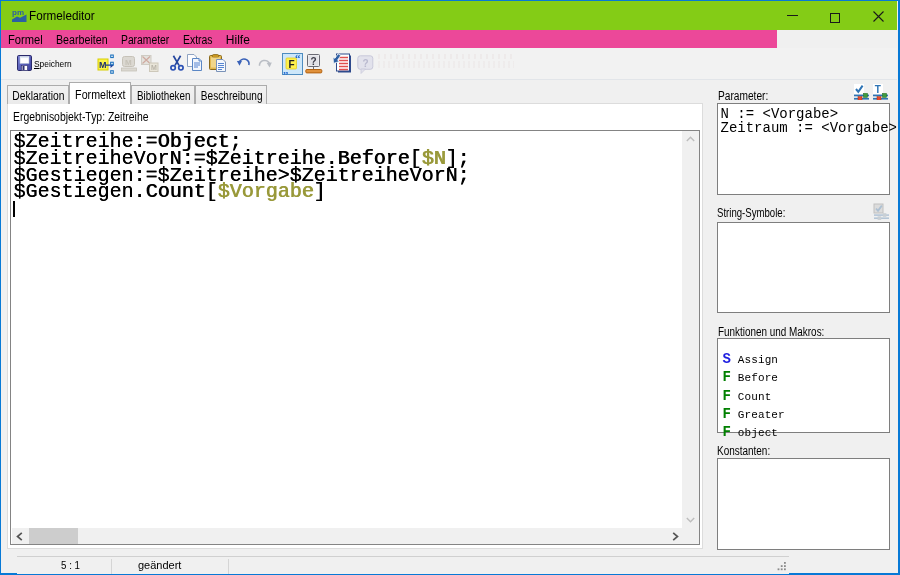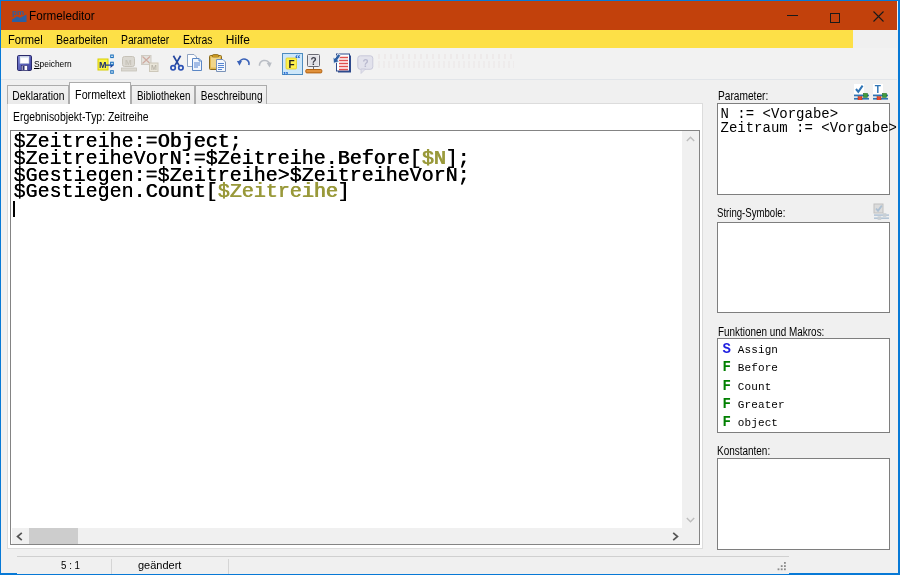--- a/index.html
+++ b/index.html
@@ -1,23 +1,23 @@
 <!DOCTYPE html>
 <html><head><meta charset="utf-8"><style>
 *{margin:0;padding:0;box-sizing:border-box}
 html,body{width:900px;height:575px;overflow:hidden;background:#fff}
 #win{position:absolute;left:0;top:0;width:900px;height:575px;background:#f0f0f0;
 border:1px solid #0779d6;border-right-width:2px;border-bottom-width:2px;font-family:"Liberation Sans",sans-serif}
 .abs{position:absolute}
 .u{font-size:12px;color:#000;white-space:nowrap;display:inline-block;transform-origin:0 50%}
 .mono{font-family:"Liberation Mono",monospace;white-space:pre}
 
-#title{left:0;top:0;width:896px;height:29px;background:#c2410c}
-
-#menu{left:0;top:29px;width:852px;height:18px;background:#fde047}
+#title{left:0;top:0;width:896px;height:29px;background:#84cc16}
+
+#menu{left:0;top:29px;width:776px;height:18px;background:#ec4899}
 
 #tb{left:0;top:47px;width:896px;height:32px;background:#f2f2f2;border-bottom:1px solid #e2e5e9}
 
 #strip{left:0;top:80px;width:896px;height:492px;background:#f0f0f0}
 .tab{position:absolute;top:4px;height:19px;background:linear-gradient(#f2f2f2,#eaeaea);border:1px solid #acacac;border-bottom:none;text-align:right;color:#000}
 .tab span{display:inline-block;font-size:12px;transform-origin:50% 50%}
 #tabsel{position:absolute;left:68px;top:1px;width:62px;height:22px;background:#fff;border:1px solid #acacac;border-bottom:none;z-index:3;text-align:center}
 #pane{position:absolute;left:6px;top:22px;width:696px;height:446px;background:#fff;border:1px solid #dcdcdc}
 #ed{position:absolute;left:9px;top:49px;width:690px;height:415px;background:#fff;border:1px solid #848484}
 
@@ -175,21 +175,21 @@
   <div class="tab" style="left:130px;width:64px"><span style="position:relative;top:0px;left:-1px;transform:scaleX(.818)">Bibliotheken</span></div>
   <div class="tab" style="left:194px;width:72px"><span style="position:relative;top:0px;left:-1px;transform:scaleX(.84)">Beschreibung</span></div>
   <div id="tabsel"><span style="position:relative;top:2px;left:0px;display:inline-block;font-size:12px;transform:scaleX(.89)">Formeltext</span></div>
 
   <span class="lbl" style="left:11.5px;top:28.5px;transform:scaleX(.868);z-index:2">Ergebnisobjekt-Typ: Zeitreihe</span>
 
   <div id="ed">
     <div id="code">$Zeitreihe:=<b>Object</b>;
 $ZeitreiheVorN:=$Zeitreihe.<b>Before</b>[<span class="par">$N</span>];
 $Gestiegen:=$Zeitreihe&gt;$ZeitreiheVorN;
-$Gestiegen.<b>Count</b>[<span class="par">$Zeitreihe</span>]</div>
+$Gestiegen.<b>Count</b>[<span class="par">$Vorgabe</span>]</div>
 
     <div class="abs" style="left:2.2px;top:70px;width:1.6px;height:15.5px;background:#000"></div>
 
     <div class="sb" style="right:0;top:0;width:17px;height:397px">
       <svg class="abs" style="left:4px;top:5px" width="9" height="6" viewBox="0 0 9 6">
             <path d="M0.8 5 L4.5 1.2 L8.2 5" fill="none" stroke="#bdbdbd" stroke-width="1.4"></path>
           </svg>
       <svg class="abs" style="left:4px;bottom:5px" width="9" height="6" viewBox="0 0 9 6">
             <path d="M0.8 1 L4.5 4.8 L8.2 1" fill="none" stroke="#bdbdbd" stroke-width="1.4"></path>
           </svg>
@@ -237,21 +237,21 @@
     <path d="M3 5.5 L5 7.8 L8.8 2.6" fill="none" stroke="#adc0d2" stroke-width="1.8"></path>
     <rect x="1" y="11.3" width="15" height="1.6" fill="#b4c5d6"></rect>
     <rect x="1" y="14.4" width="15" height="1.6" fill="#b4c5d6"></rect>
     <rect x="9.8" y="10.2" width="3.6" height="3.6" fill="#c9cfd4"></rect>
     <rect x="4.6" y="13.3" width="3.6" height="3.6" fill="#c9cfd4"></rect>
   </svg>
   <div class="box" style="left:716px;top:141px;width:173px;height:91px"></div>
 
   <span class="lbl" style="left:717px;top:244px;transform:scaleX(.826)">Funktionen und Makros:</span>
   <div class="box" style="left:716px;top:257px;width:173px;height:95px">
-    <div class="mono" style="position:absolute;left:4.5px;top:2px;font-size:11px;line-height:18.3px;letter-spacing:.12px"><span style="font-size:14px;font-weight:bold;color:#1c1ce0;line-height:10px">S</span> Assign
+    <div class="mono" style="position:absolute;left:4.5px;top:12px;font-size:11px;line-height:18.3px;letter-spacing:.12px"><span style="font-size:14px;font-weight:bold;color:#1c1ce0;line-height:10px">S</span> Assign
 <span style="font-size:14px;font-weight:bold;color:#008000;line-height:10px">F</span> Before
 <span style="font-size:14px;font-weight:bold;color:#008000;line-height:10px">F</span> Count
 <span style="font-size:14px;font-weight:bold;color:#008000;line-height:10px">F</span> Greater
 <span style="font-size:14px;font-weight:bold;color:#008000;line-height:10px">F</span> object</div>
   </div>
 
   <span class="lbl" style="left:716px;top:363px;transform:scaleX(.83)">Konstanten:</span>
   <div class="box" style="left:716px;top:377px;width:173px;height:92px"></div>
 </div>
 

